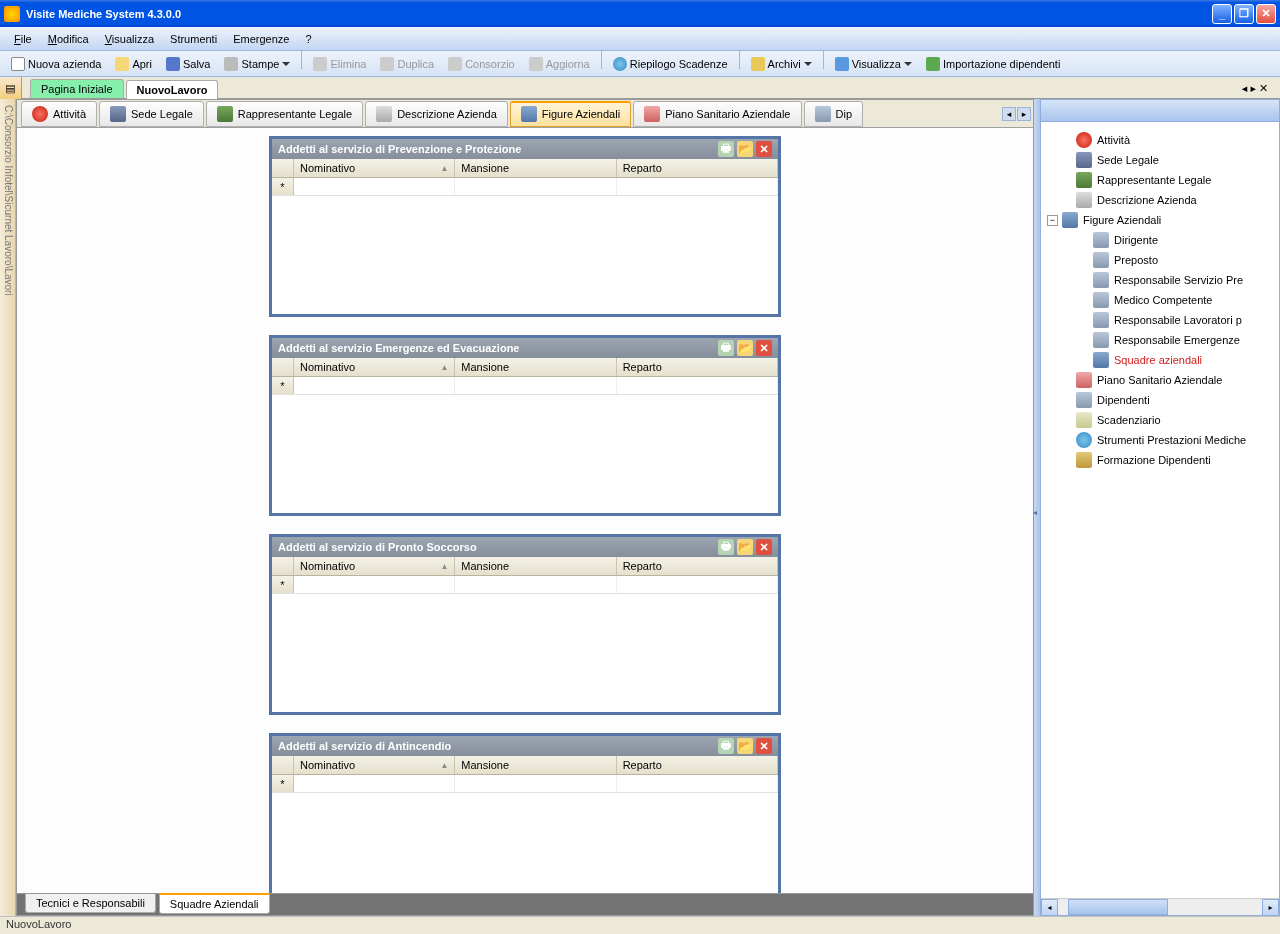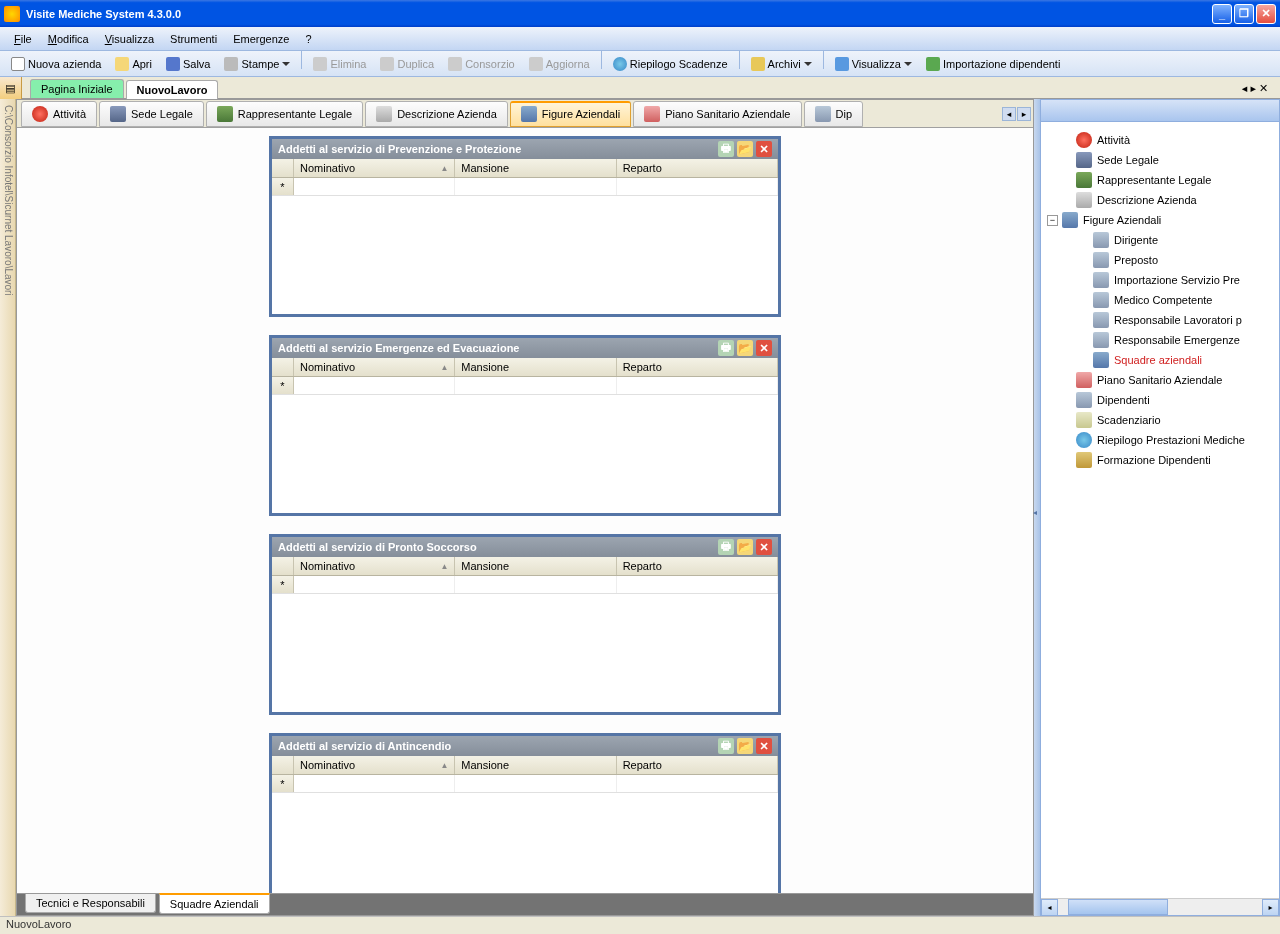--- a/index.html
+++ b/index.html
@@ -375,21 +375,21 @@
         <div class="tree-node indent2">
             <div class="ticon ic-user"></div>
             <span class="lbl">Dirigente</span>
           </div>
         <div class="tree-node indent2">
             <div class="ticon ic-user"></div>
             <span class="lbl">Preposto</span>
           </div>
         <div class="tree-node indent2">
             <div class="ticon ic-user"></div>
-            <span class="lbl">Importazione Servizio Pre</span>
+            <span class="lbl">Responsabile Servizio Pre</span>
           </div>
         <div class="tree-node indent2">
             <div class="ticon ic-user"></div>
             <span class="lbl">Medico Competente</span>
           </div>
         <div class="tree-node indent2">
             <div class="ticon ic-user"></div>
             <span class="lbl">Responsabile Lavoratori p</span>
           </div>
         <div class="tree-node indent2">
@@ -411,21 +411,21 @@
             <span class="lbl">Dipendenti</span>
           </div>
         <div class="tree-node indent1">
             <span class="exp none"></span>
             <div class="ticon ic-cal"></div>
             <span class="lbl">Scadenziario</span>
           </div>
         <div class="tree-node indent1">
             <span class="exp none"></span>
             <div class="ticon ic-globe"></div>
-            <span class="lbl">Riepilogo Prestazioni Mediche</span>
+            <span class="lbl">Strumenti Prestazioni Mediche</span>
           </div>
         <div class="tree-node indent1">
             <span class="exp none"></span>
             <div class="ticon ic-shield"></div>
             <span class="lbl">Formazione Dipendenti</span>
           </div>
       </div>
       <div class="right-scroll">
         <div class="sbtn">◂</div>
         <div class="strack">

